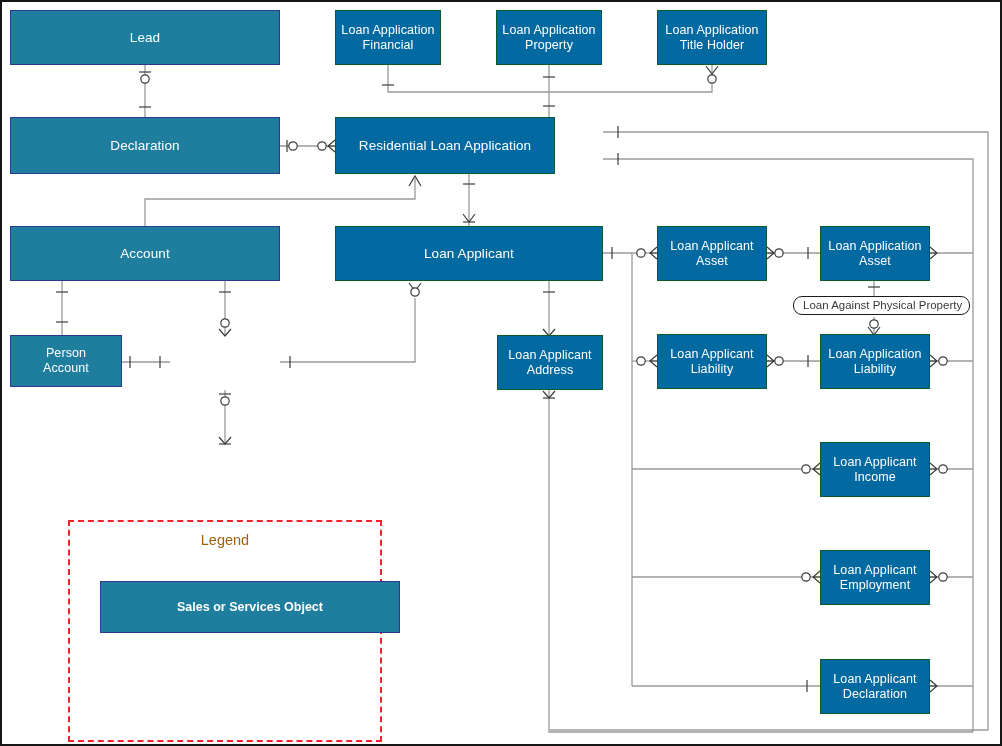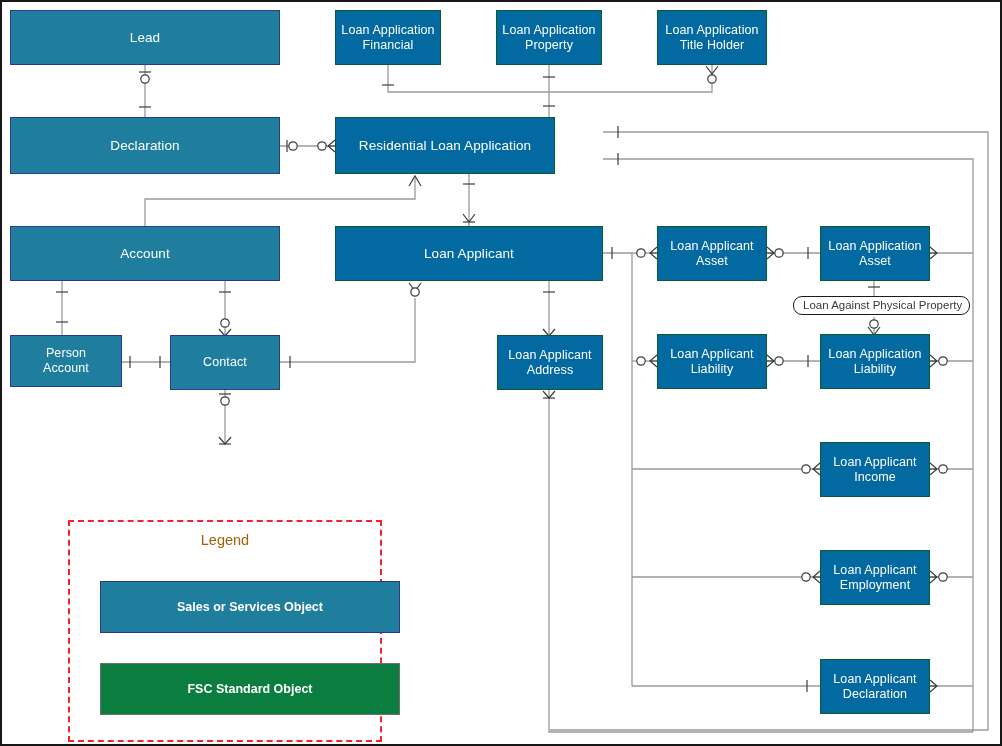--- a/index.html
+++ b/index.html
@@ -249,23 +249,20 @@
 
   <div class="node blue fs13" style="left:8px;top:224px;width:270px;height:55px;">
     <span class="lbl">Account</span>
   </div>
 
   <div class="node blue fs12" style="left:8px;top:333px;width:112px;height:52px;">
     <span class="lbl">Person
 Account</span>
   </div>
 
-  <div class="node blue fs12" style="left:168px;top:333px;width:110px;height:55px;">
-    <span class="lbl">Contact</span>
-  </div>
 
 
   <div class="node green fs12" style="left:333px;top:8px;width:106px;height:55px;">
     <span class="lbl">Loan Application
 Financial</span>
   </div>
 
   <div class="node green fs12" style="left:494px;top:8px;width:106px;height:55px;">
     <span class="lbl">Loan Application
 Property</span>
@@ -324,18 +321,15 @@
 Declaration</span>
   </div>
 
   <div id="rel-label">Loan Against Physical Property</div>
 
   <div id="legend">
     <div id="legend-title">Legend</div>
     <div id="legend-blue" class="legend-box">
       <span>Sales or Services Object</span>
     </div>
-    <div id="legend-green" class="legend-box">
-      <span>FSC Standard Object</span>
-    </div>
   </div>
 
 </div>
 
 </body></html>

